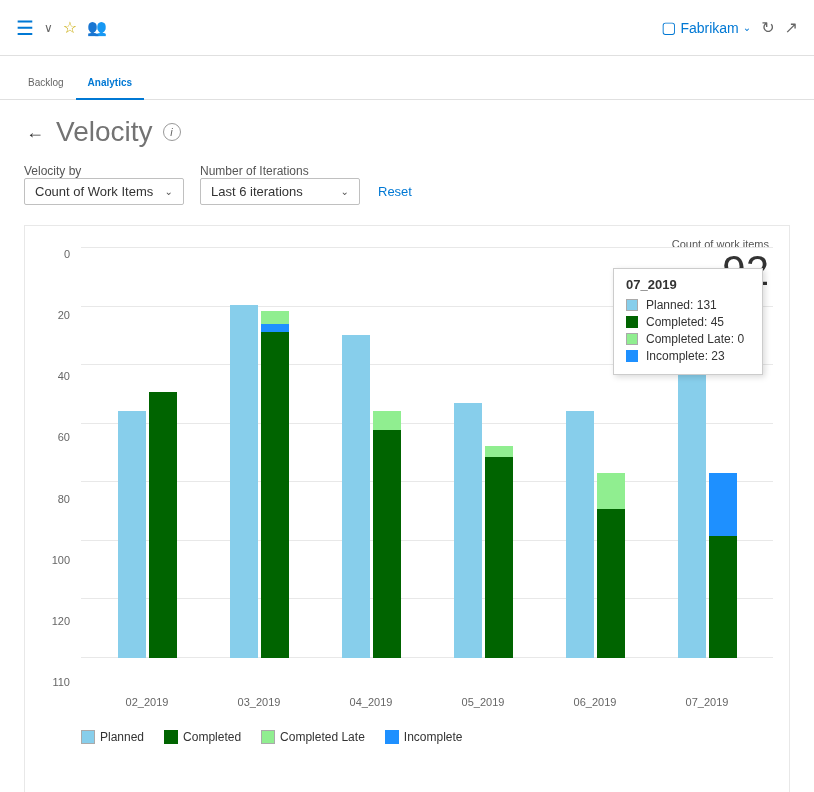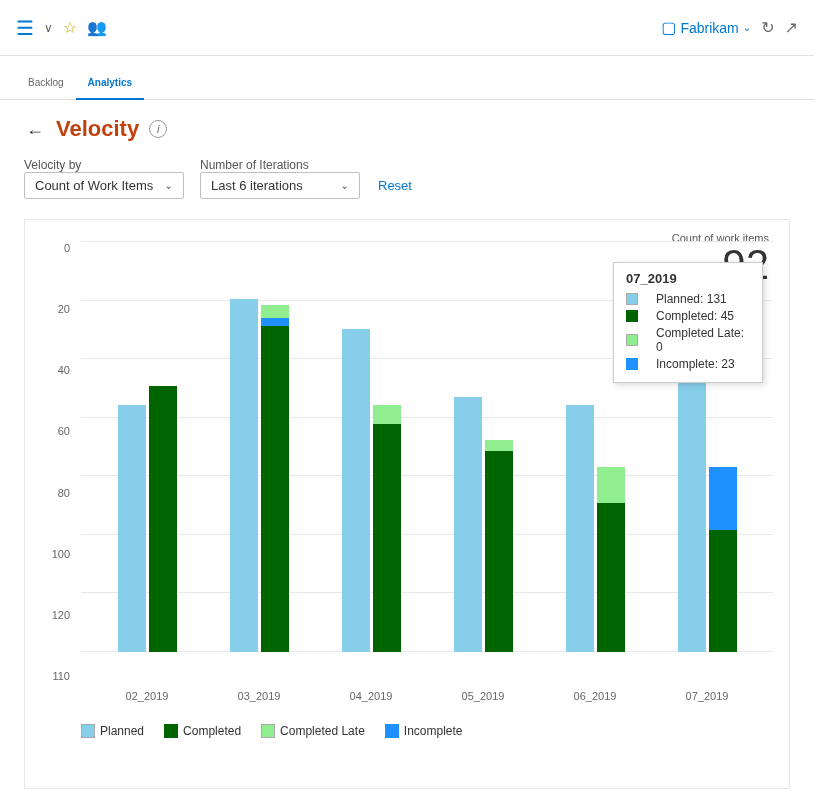--- a/index.html
+++ b/index.html
@@ -16,21 +16,21 @@
     .refresh-btn { color: #666; font-size: 16px; cursor: pointer; border: none; background: none; }
     .expand-btn { color: #666; font-size: 16px; cursor: pointer; border: none; background: none; }
 
     .nav-tabs { display: flex; align-items: flex-end; padding: 0 16px; border-bottom: 1px solid #e0e0e0; height: 44px; }
     .nav-tab { font-size: 10px; padding: 10px 12px; cursor: pointer; color: #666; border-bottom: 2px solid transparent; margin-bottom: -1px; }
     .nav-tab.active { color: #0078d4; border-bottom: 2px solid #0078d4; font-weight: 600; }
 
     .content { padding: 16px 24px; }
     .page-title-row { display: flex; align-items: center; gap: 10px; margin-bottom: 16px; }
     .back-btn { color: #333; font-size: 18px; cursor: pointer; border: none; background: none; padding: 2px; }
-    .page-title { font-size: 22px; font-weight: 700; color: #c2410c; }
+    .page-title { font-size: 28px; font-weight: 400; color: #737373; }
     .info-icon { color: #666; font-size: 14px; cursor: pointer; border: 1px solid #999; border-radius: 50%; width: 18px; height: 18px; display: flex; align-items: center; justify-content: center; font-style: italic; font-size: 11px; }
 
     .filters-row { display: flex; align-items: flex-end; gap: 16px; margin-bottom: 20px; }
     .filter-group { display: flex; flex-direction: column; }
     .filter-label { font-size: 12px; color: #555; }
     .filter-dropdown { display: flex; align-items: center; gap: 6px; border: 1px solid #c0c0c0; border-radius: 2px; padding: 5px 10px; font-size: 13px; cursor: pointer; background: #fff; min-width: 160px; }
     .filter-dropdown-chevron { margin-left: auto; color: #555; font-size: 10px; }
     .reset-btn { color: #0078d4; font-size: 13px; cursor: pointer; border: none; background: none; padding: 5px 2px; margin-bottom: 1px; }
 
     .chart-area { background: #fff; border: 1px solid #e8e8e8; padding: 12px 16px 50px 16px; position: relative; }
@@ -45,21 +45,21 @@
     .chart-plot { margin-left: 40px; position: relative; height: 440px; }
     .grid-lines { position: absolute; top: 0; left: 0; right: 0; bottom: 30px; }
     .grid-line { position: absolute; left: 0; right: 0; border-top: 1px solid #e8e8e8; }
     .bars-area { position: absolute; top: 0; left: 0; right: 0; bottom: 30px; display: flex; align-items: flex-end; justify-content: space-around; padding: 0 10px; }
     .bar { border-radius: 0; }
     .x-labels { position: absolute; bottom: 0; left: 0; right: 0; display: flex; justify-content: space-around; padding: 0 10px; }
     .x-label { font-size: 11px; color: #666; text-align: center; width: 60px; }
 
     .tooltip-box { position: absolute; background: #fff; border: 1px solid #ccc; padding: 8px 12px; font-size: 12px; box-shadow: 2px 2px 6px rgba(0,0,0,0.15); z-index: 10; top: 10px; right: 80px; }
     .tooltip-title { font-weight: 600; margin-bottom: 6px; font-size: 13px; }
-    .tooltip-row { display: flex; align-items: center; gap: 18px; margin-bottom: 3px; }
+    .tooltip-row { display: flex; align-items: center; gap: 8px; margin-bottom: 3px; }
     .tooltip-color { width: 12px; height: 12px; flex-shrink: 0; }
 
     .legend { display: flex; align-items: center; gap: 20px; padding: 10px 0 0 40px; }
     .legend-item { display: flex; align-items: center; gap: 5px; font-size: 12px; }
     .legend-color { width: 14px; height: 14px; }
   </style>
 </head>
 <body>
 
 <div class="header">

